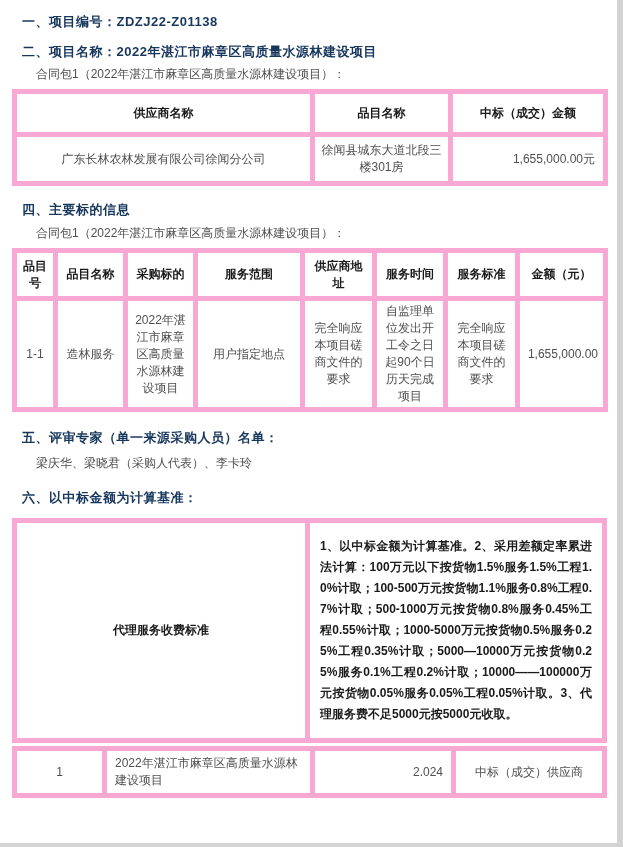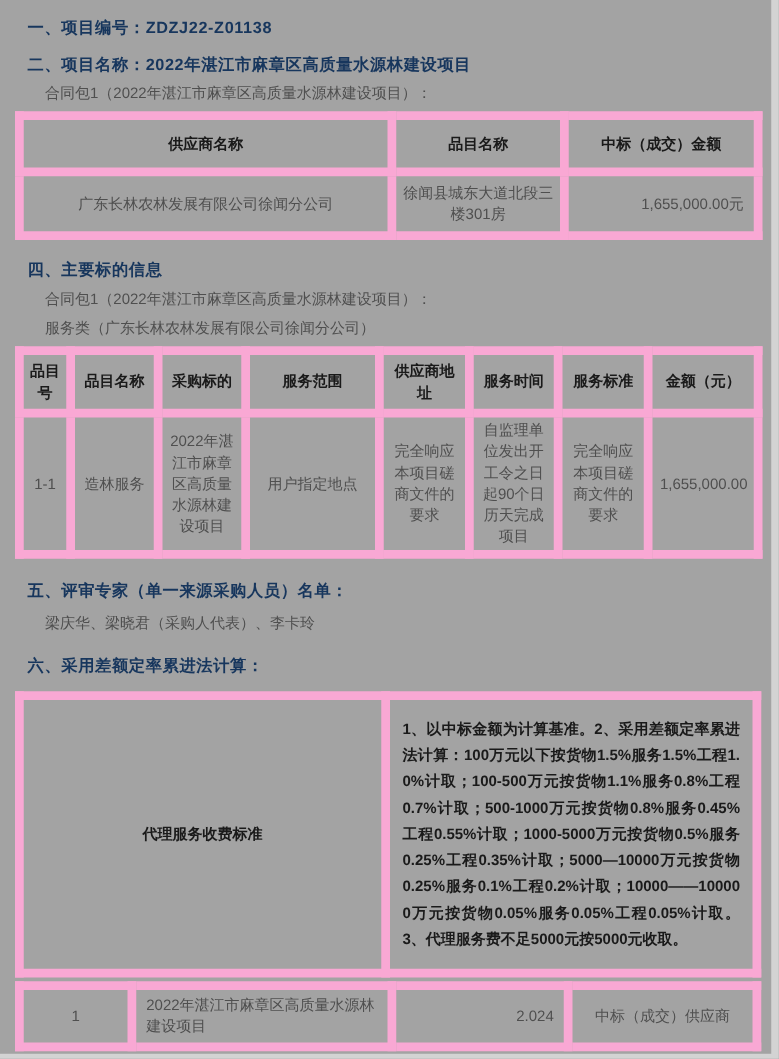--- a/index.html
+++ b/index.html
@@ -5,21 +5,21 @@
   html,body { margin:0; padding:0; }
   body {
     width:623px; height:847px;
     background:#d3d3d3;
     font-family:"Liberation Sans","DejaVu Sans",sans-serif;
     position:relative;
   }
   .page {
     position:absolute; top:0; left:0;
     width:617px; height:843px;
-    background:#a3a3a3;
+    background:#ffffff;
     overflow:hidden;
   }
   .sec {
     margin:0 0 0 22px;
     font-size:13px; line-height:16px;
     font-weight:bold;
     color:#17365d;
     letter-spacing:0.5px;
   }
   .para {
@@ -42,21 +42,21 @@
   .t3 { margin-top:12px; }
   .t4 { margin-top:3px; }
   table {
     margin-left:12px;
     border-collapse:collapse;
     table-layout:fixed;
     font-size:12px;
     color:#4f4f4f;
   }
   th, td {
-    border:7px solid #f9a8d4;
+    border:5px solid #f9a8d4;
     padding:2px 4px;
     text-align:center;
     vertical-align:middle;
     word-break:break-all;
     line-height:17px;
   }
   th {
     font-weight:bold;
     color:#1a1a1a;
   }
@@ -114,21 +114,20 @@
       <td>徐闻县城东大道北段三楼301房</td>
       <td class="amt">1,655,000.00元</td>
     </tr>
   </tbody>
     </table>
 
   <div class="sec s4">四、主要标的信息</div>
 
   <div class="para p2">合同包1（2022年湛江市麻章区高质量水源林建设项目）：</div>
 
-  <div class="para p3">服务类（广东长林农林发展有限公司徐闻分公司）</div>
 
   <table class="t2">
     <colgroup>
       <col style="width:41px">
         <col style="width:70px">
         <col style="width:70px">
         <col style="width:107px">
       <col style="width:72px">
         <col style="width:71px">
         <col style="width:72px">
@@ -155,21 +154,21 @@
       <td>完全响应本项目磋商文件的要求</td>
       <td class="amt2">1,655,000.00</td>
     </tr>
   </tbody>
     </table>
 
   <div class="sec s5">五、评审专家（单一来源采购人员）名单：</div>
 
   <div class="para p4">梁庆华、梁晓君（采购人代表）、李卡玲</div>
 
-  <div class="sec s6">六、采用差额定率累进法计算：</div>
+  <div class="sec s6">六、以中标金额为计算基准：</div>
 
   <table class="t3">
     <colgroup>
         <col style="width:293px">
         <col style="width:297px">
       </colgroup>
     <tbody>
         <tr>
       <td class="fee-label">代理服务收费标准</td>
       <td class="fee-text">1、以中标金额为计算基准。2、采用差额定率累进法计算：100万元以下按货物1.5%服务1.5%工程1.0%计取；100-500万元按货物1.1%服务0.8%工程0.7%计取；500-1000万元按货物0.8%服务0.45%工程0.55%计取；1000-5000万元按货物0.5%服务0.25%工程0.35%计取；5000—10000万元按货物0.25%服务0.1%工程0.2%计取；10000——100000万元按货物0.05%服务0.05%工程0.05%计取。3、代理服务费不足5000元按5000元收取。</td>

